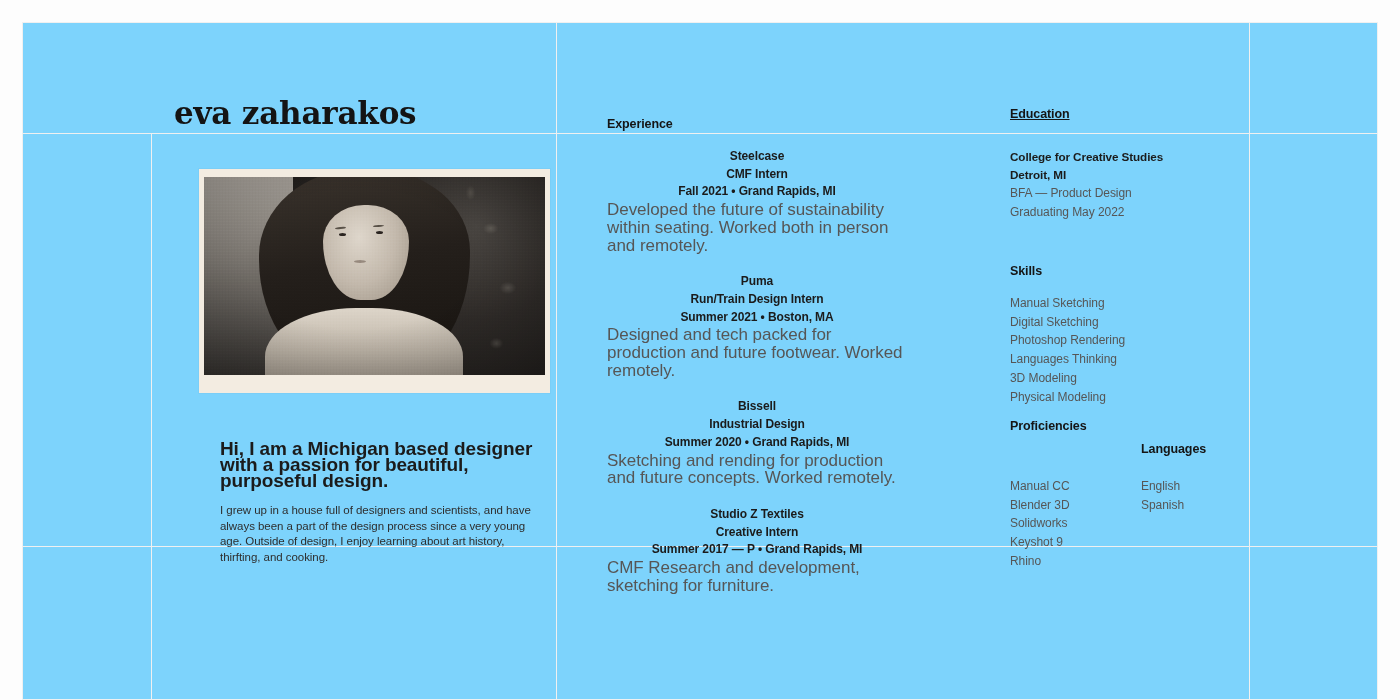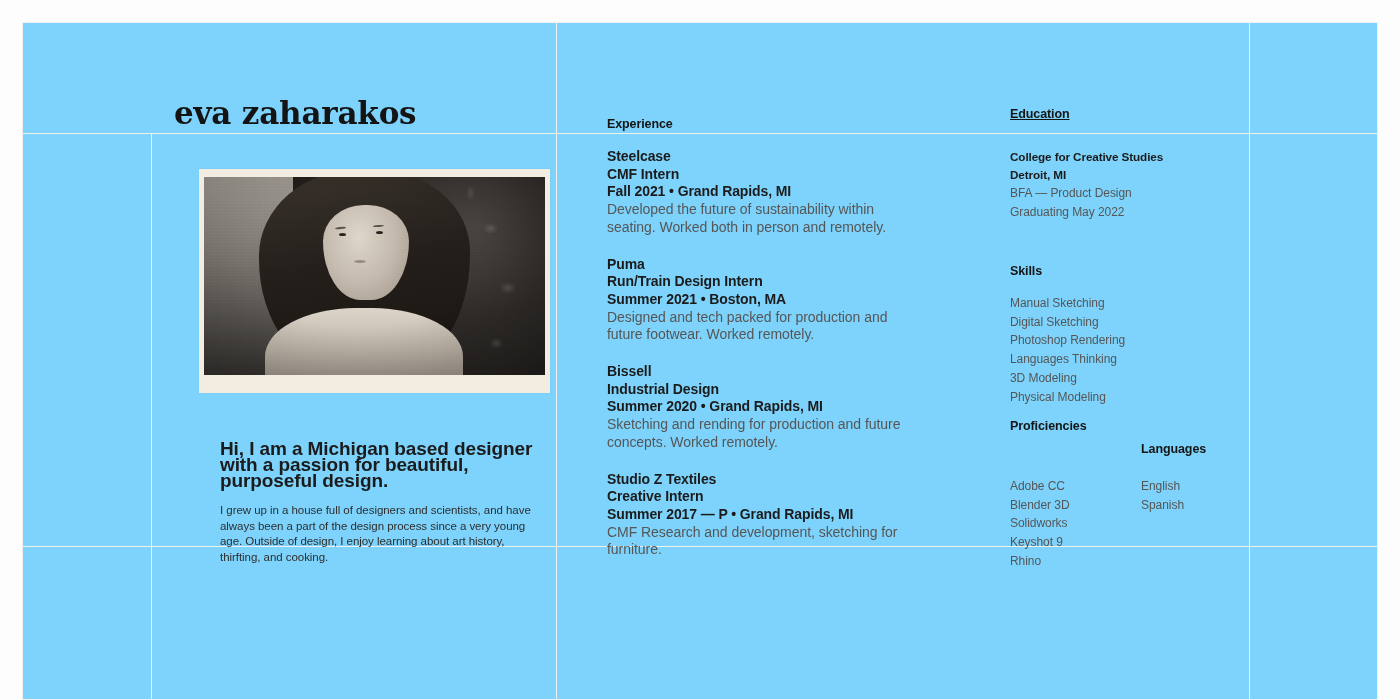--- a/index.html
+++ b/index.html
@@ -140,25 +140,25 @@
     color:#2e2e2e; letter-spacing:-0.05px;
   }
 
   
   .col-head {
     font-size:12.5px; font-weight:700; color:#151515; letter-spacing:-0.1px;
   }
 
   .entry { margin-bottom:19px; }
   .entry .ln-b {
-    font-size:14px; font-weight:700; color:#1b1b1b;
-    line-height:17.7px; letter-spacing:-0.1px; white-space:nowrap;
+    font-size:12px; font-weight:700; color:#1b1b1b;
+    line-height:17.7px; letter-spacing:-0.1px; white-space:nowrap;text-align:center;
   }
   .entry .ln-d {
-    font-size:14px; font-weight:400; color:#565656;
+    font-size:17px; font-weight:400; color:#565656;
     line-height:17.7px; letter-spacing:-0.05px;
   }
 
   .plain-line {
     font-size:12px; font-weight:400; color:#565656;
     line-height:18.7px; letter-spacing:-0.05px;
   }
   .bold-line {
     font-size:11.7px; font-weight:700; color:#1b1b1b;
     line-height:18.2px; letter-spacing:-0.1px;
@@ -262,21 +262,21 @@
         <div class="plain-line">Manual Sketching</div>
         <div class="plain-line">Digital Sketching</div>
         <div class="plain-line">Photoshop Rendering</div>
         <div class="plain-line">Languages Thinking</div>
         <div class="plain-line">3D Modeling</div>
         <div class="plain-line">Physical Modeling</div>
       </div>
 
     <div id="prof-head" class="col-head">Proficiencies</div>
     <div id="prof-list">
-        <div class="plain-line">Adobe CC</div>
+        <div class="plain-line">Manual CC</div>
         <div class="plain-line">Blender 3D</div>
         <div class="plain-line">Solidworks</div>
         <div class="plain-line">Keyshot 9</div>
         <div class="plain-line">Rhino</div>
       </div>
 
     <div id="lang-head" class="col-head">Languages</div>
     <div id="lang-list">
         <div class="plain-line">English</div>
         <div class="plain-line">Spanish</div>

